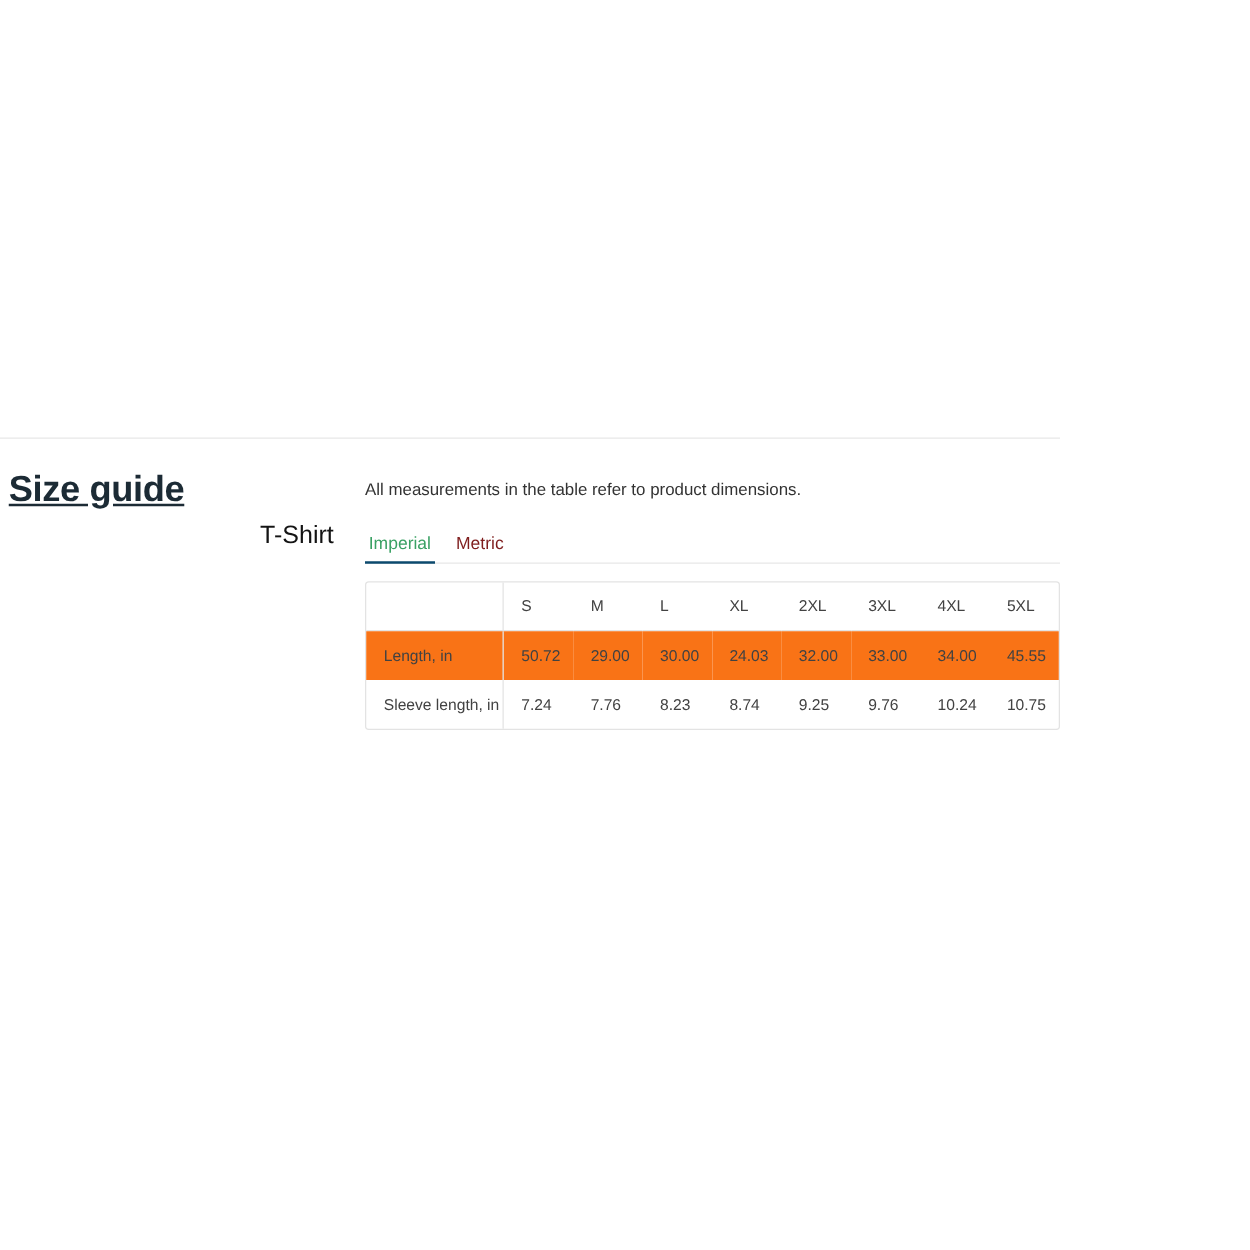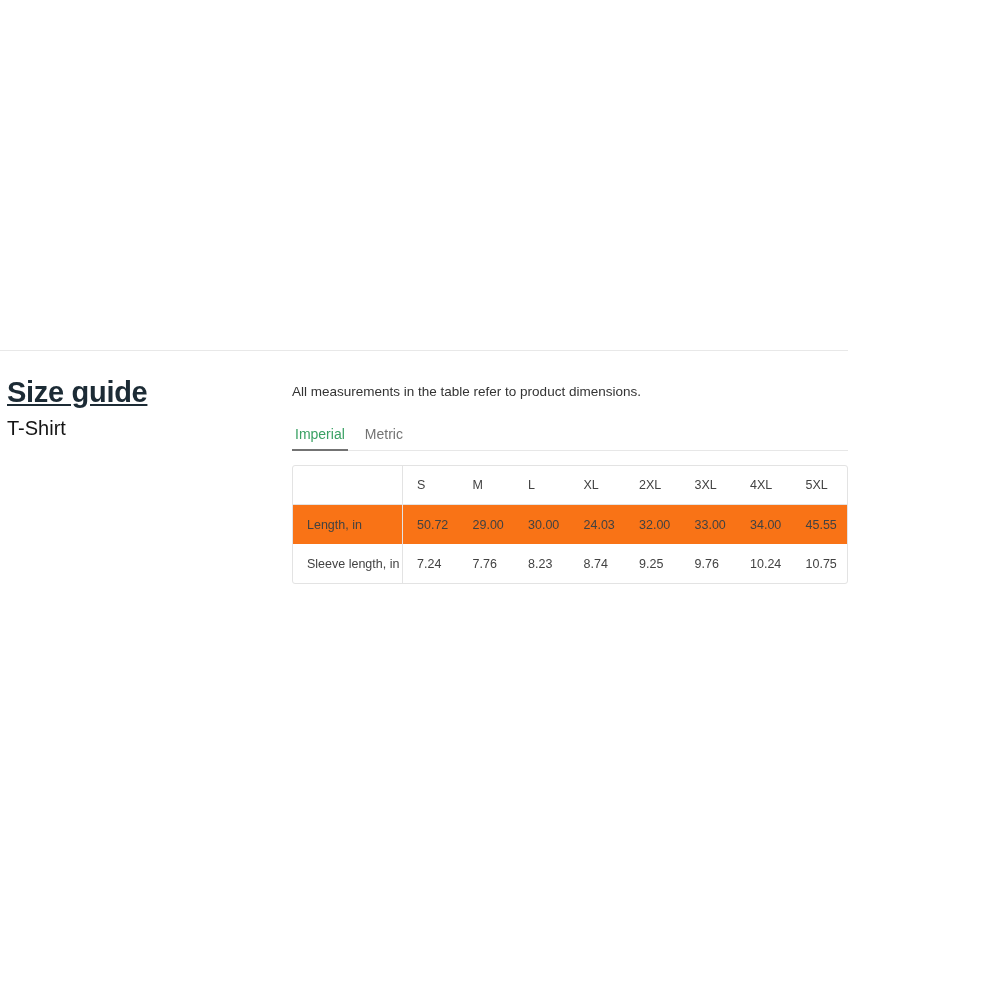--- a/index.html
+++ b/index.html
@@ -28,47 +28,48 @@
     letter-spacing: -0.3px;
     line-height: 1.1;
     text-decoration: underline;
   }
   .page-subtitle {
     margin-top: 7px;
     font-size: 20px;
     font-weight: 400;
     color: #141414;
     line-height: 1.2;
+    text-align: right;
   }
   .content {
     position: absolute;
     left: 292px; top: 384px;
     width: 556px;
   }
   .note {
     font-size: 13.5px;
     color: #333333;
     line-height: 16px;
   }
   .tabs {
     margin-top: 26px;
     display: flex;
     gap: 14px;
     border-bottom: 1px solid #e7e7e7;
   }
   .tab {
     font-size: 14px;
-    color: #737373;
+    color: #7f1d1d;
     padding: 0 3px 6px 3px;
     cursor: pointer;
     line-height: 17px;
   }
   .tab.active {
     color: #3aa164;
-    border-bottom: 2px solid #737373;
+    border-bottom: 2px solid #0c4a6e;
     margin-bottom: -1px;
   }
   .size-table {
     margin-top: 14px;
     width: 556px;
     border-collapse: separate;
     border-spacing: 0;
     border: 1px solid #e3e3e3;
     border-radius: 3px;
     table-layout: fixed;

